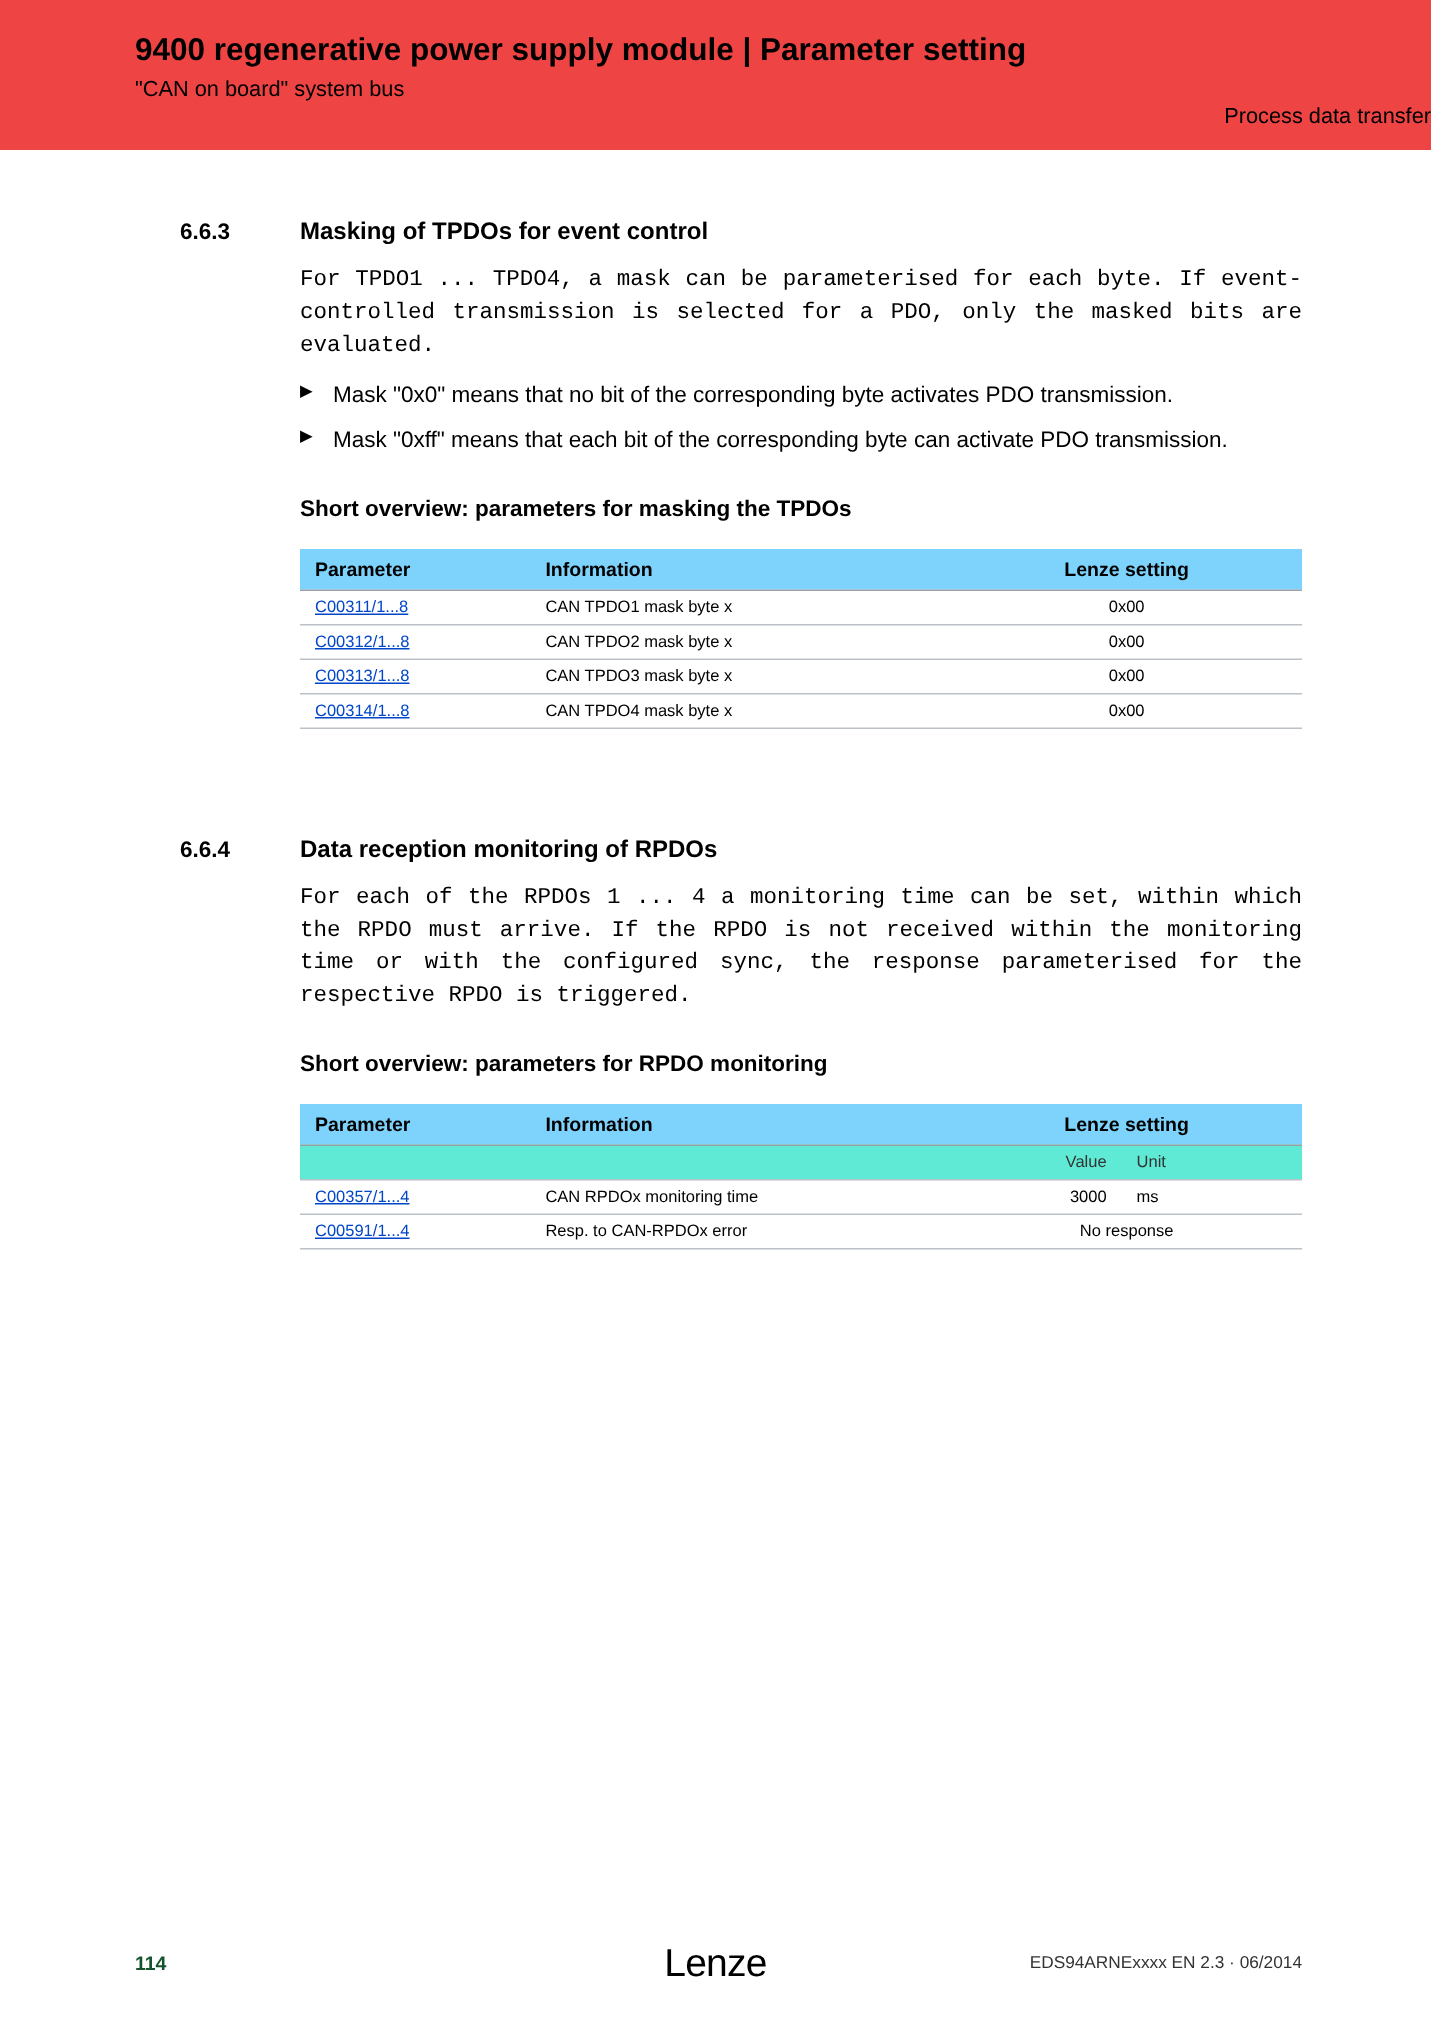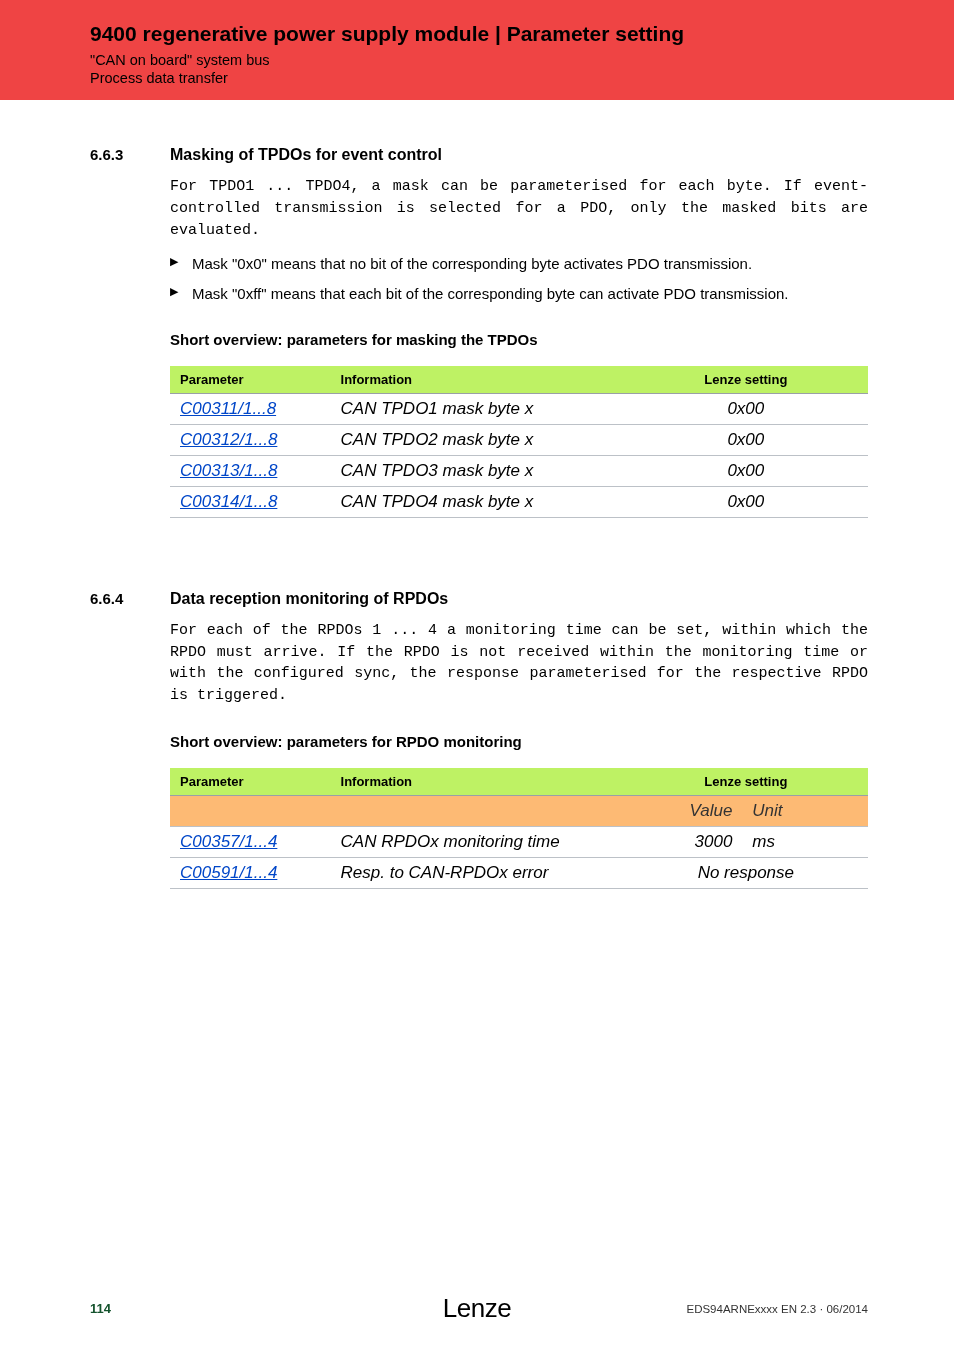--- a/index.html
+++ b/index.html
@@ -15,24 +15,24 @@
     background: #ef4444;
     padding: 22px 0 14px 90px;
   }
   .header-title {
     font-size: 21px;
     font-weight: 700;
     color: #000;
     margin-bottom: 6px;
   }
   .header-sub1 { font-size: 14.5px; color: #000; }
-  .header-sub2 { font-size: 14.5px; color: #000; margin-top: 2px; }
+  .header-sub2 { font-size: 14.5px; color: #000; margin-top: 2px; text-align: right; }
 
   .content {
-    padding: 34px 86px 0 90px;
+    padding: 34px 86px 0 120px;
   }
 
   .sec-row { display: flex; margin-top: 12px; }
   .sec-num { width: 80px; font-size: 15px; font-weight: 700; flex-shrink: 0; }
   .sec-title { font-size: 16px; font-weight: 700; }
 
   .body-col { margin-left: 80px; }
 
   .para {
     font-size: 15px;
@@ -65,41 +65,40 @@
     margin-top: 26px;
   }
 
   table.ptable {
     width: 100%;
     border-collapse: collapse;
     margin-top: 18px;
     font-size: 13px;
   }
   table.ptable th {
-    background: #bef264;
+    background: #7dd3fc;
     text-align: left;
     font-weight: 700;
     padding: 6px 10px;
     border-bottom: 1px solid #9aa0a6;
     font-size: 13px;
   }
   table.ptable th.center { text-align: center; }
   table.ptable td {
     padding: 5px 10px;
     border-bottom: 1px solid #bcc1c7;
     vertical-align: middle;
-    font-size: 17px;
-    font-style: italic;
+    font-size: 11px;
   }
   table.ptable td.center { text-align: center; }
   table.ptable td.right { text-align: right; }
   .plink { color: #0046c8; text-decoration: underline; }
 
   .subhdr-row td {
-    background: #fdba74;
+    background: #5eead4;
     font-size: 11px;
     color: #333;
     padding: 3px 10px;
   }
 
   .footer {
     position: absolute;
     bottom: 34px;
     left: 0;
     width: 100%;

